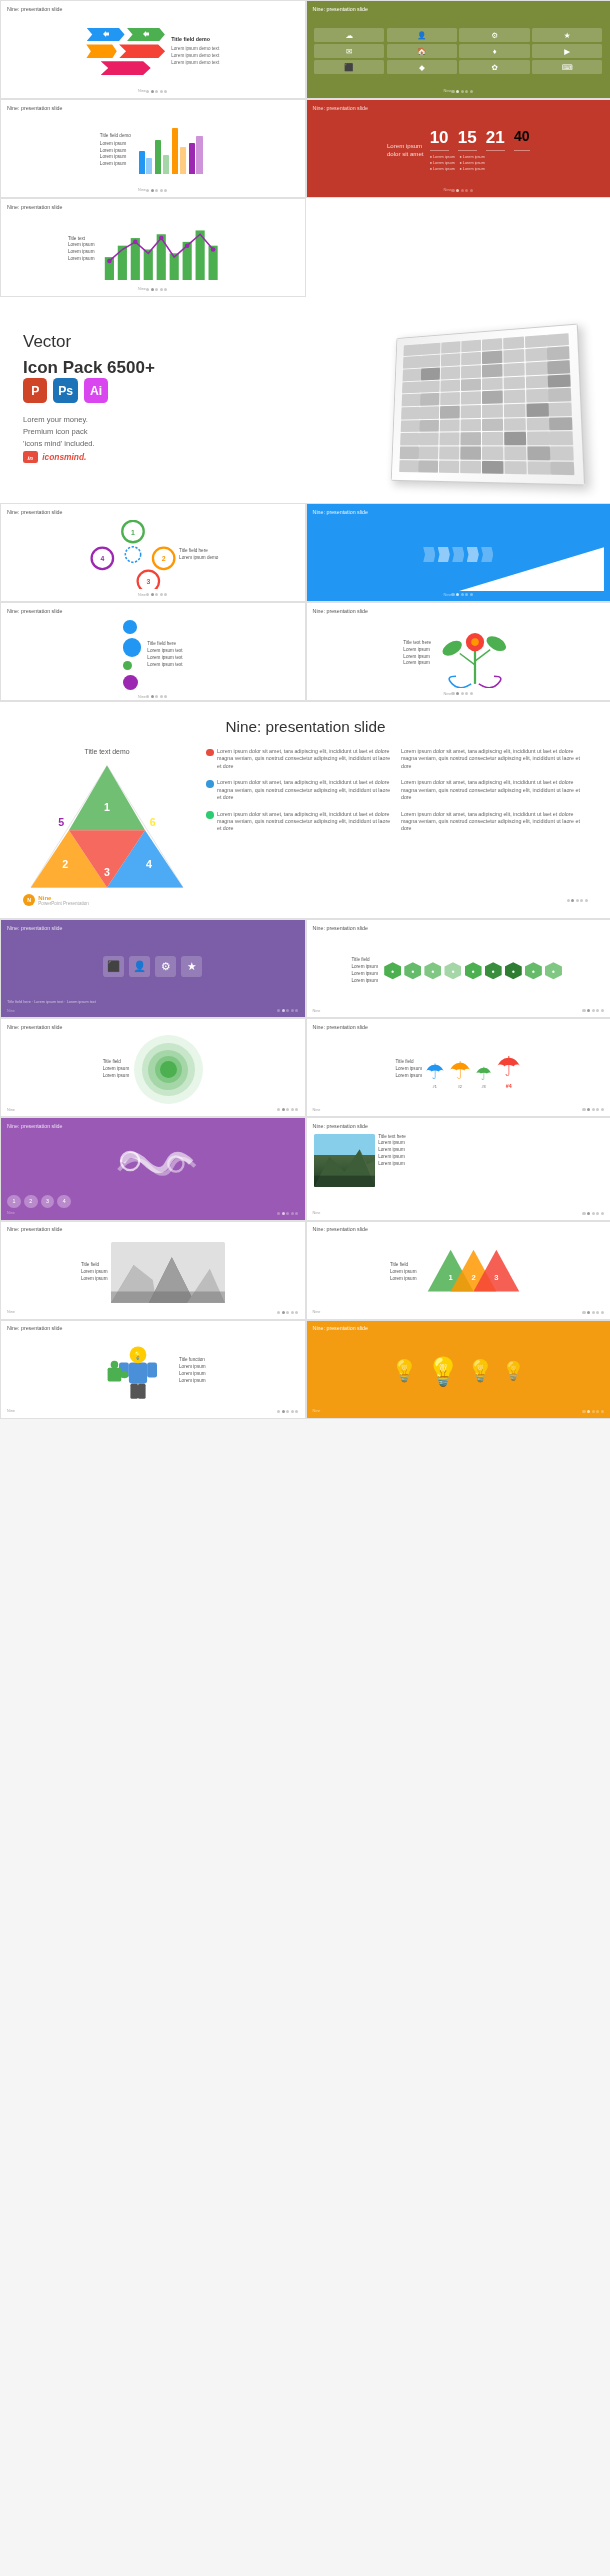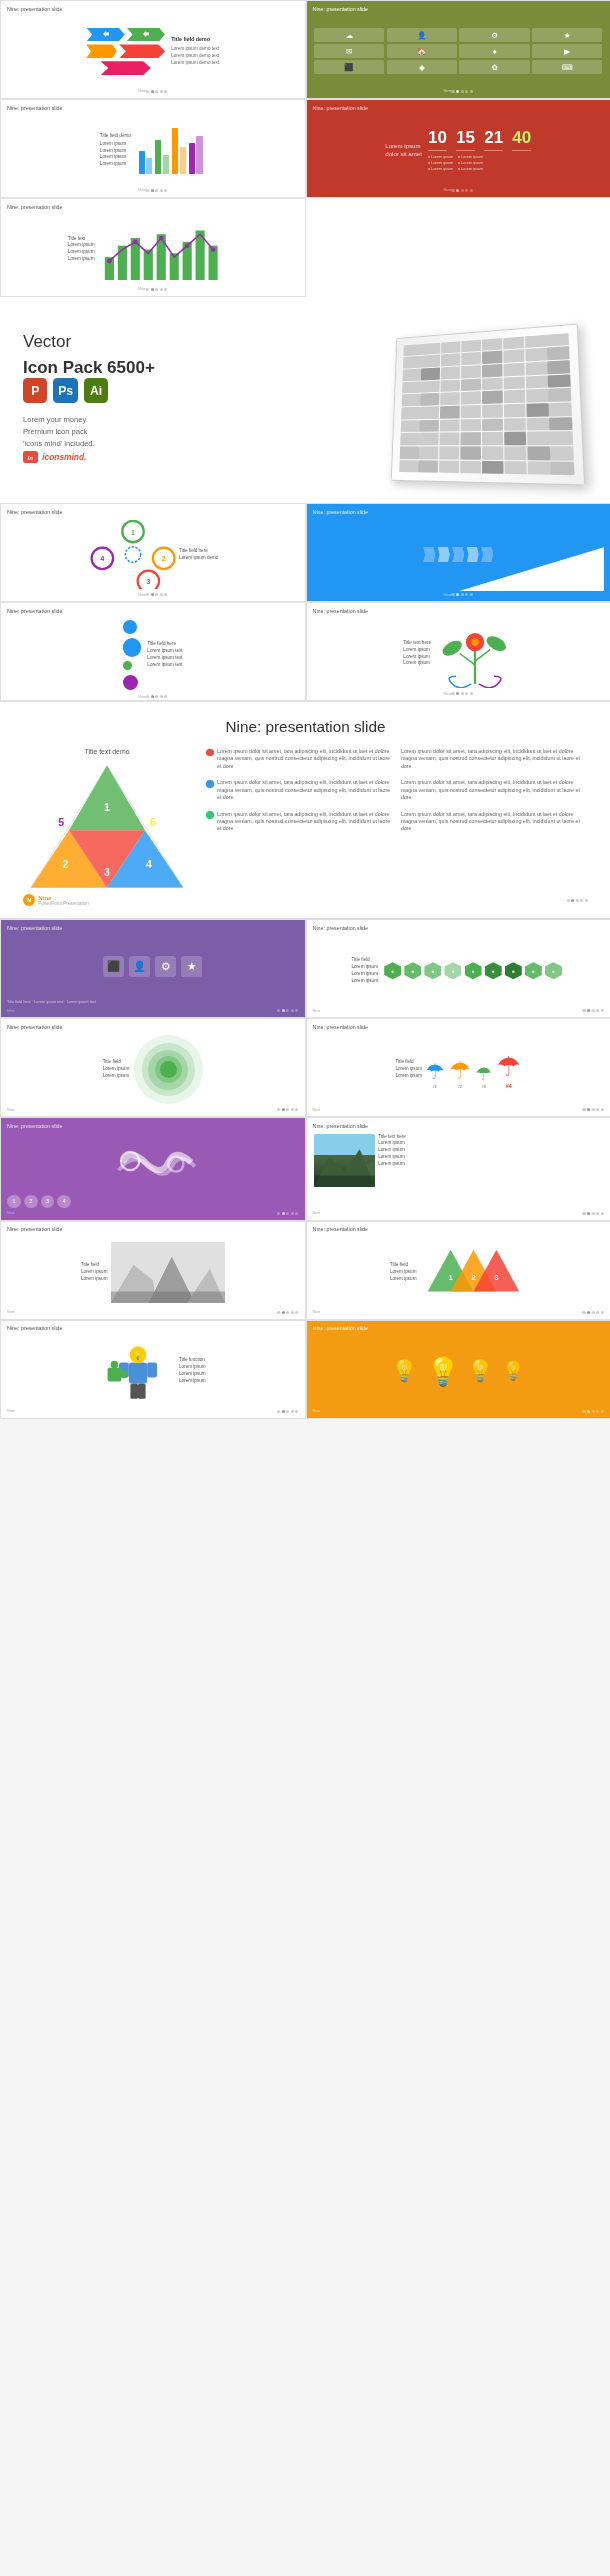--- a/index.html
+++ b/index.html
@@ -134,21 +134,21 @@
     .promo-desc { font-size: 7.6px; color: #666; line-height: 1.5; margin: 7.6px 0 12.2px; max-width: 153px; }
     .promo-icons { display: flex; gap: 6.1px; margin-bottom: 12.2px; }
     .app-icon {
       width: 24.4px; height: 24.4px;
       border-radius: 4.6px;
       display: flex; align-items: center; justify-content: center;
       font-size: 12.2px; color: #fff; font-weight: bold;
     }
     .app-ppt { background: #d04427; }
     .app-ps  { background: #1c73b8; }
-    .app-ai  { background: #4d7c0f; }
+    .app-ai  { background: #d946ef; }
     .promo-save { font-size: 7.6px; color: #666; margin-bottom: 3.1px; }
     .brand-row { display: flex; align-items: center; gap: 4.6px; }
     .brand-logo {
       background: #e74c3c;
       color: #fff;
       font-size: 6.1px;
       padding: 2.3px 4.6px;
       border-radius: 2.3px;
       font-style: italic;
       font-weight: bold;
@@ -430,21 +430,21 @@
     <span class="slide-title" style="color:rgba(255,255,255,0.8);">Nine: presentation slide</span>
     <div class="slide-content">
       <div style="color:#fff;font-size:6.1px;line-height:1.4;margin-right:6.1px;opacity:0.8;">
         Lorem ipsum<br>dolor sit amet
       </div>
       <div style="display:flex;flex-direction:column;gap:4.6px;">
         <div style="display:flex;gap:9.2px;">
           <div style="color:#fff;font-size:17px;font-weight:bold;border-bottom:1.5px solid rgba(255,255,255,0.4);padding-bottom:1.5px;">10</div>
           <div style="color:#fff;font-size:17px;font-weight:bold;border-bottom:1.5px solid rgba(255,255,255,0.4);padding-bottom:1.5px;">15</div>
           <div style="color:#fff;font-size:17px;font-weight:bold;border-bottom:1.5px solid rgba(255,255,255,0.4);padding-bottom:1.5px;">21</div>
-          <div style="color:#bef264;font-size:17px;font-weight:bold;border-bottom:1.5px solid rgba(255,255,255,0.4);padding-bottom:1.5px;">40</div>
+          <div style="color:#000000;font-size:14px;font-weight:bold;border-bottom:1.5px solid rgba(255,255,255,0.4);padding-bottom:1.5px;">40</div>
         </div>
         <div style="display:flex;gap:4.6px;">
           <div style="font-size:3.8px;color:rgba(255,255,255,0.7);line-height:1.5;">
             ● Lorem ipsum<br>● Lorem ipsum<br>● Lorem ipsum
           </div>
           <div style="font-size:3.8px;color:rgba(255,255,255,0.7);line-height:1.5;">
             ● Lorem ipsum<br>● Lorem ipsum<br>● Lorem ipsum
           </div>
         </div>
       </div>

